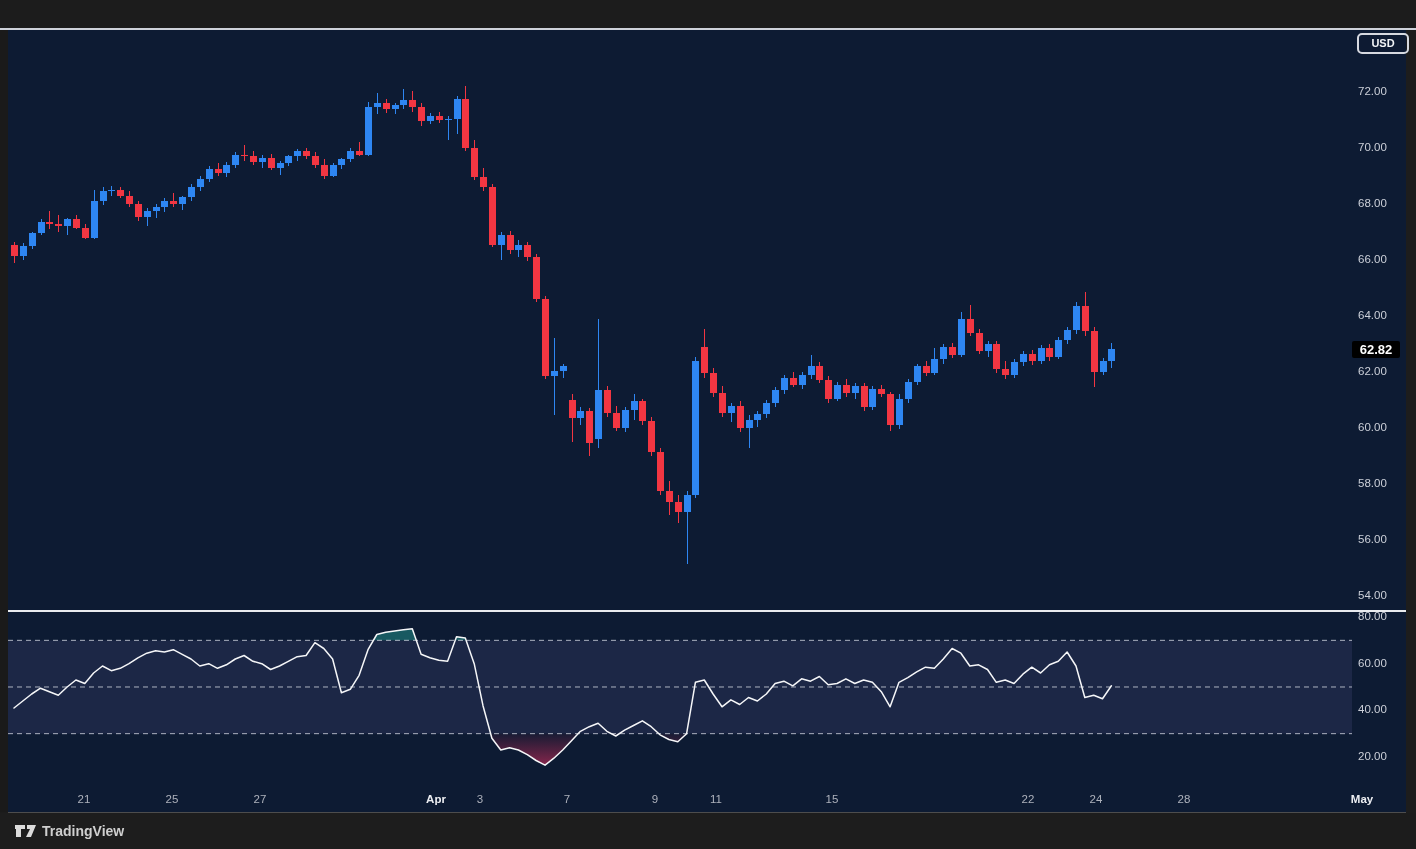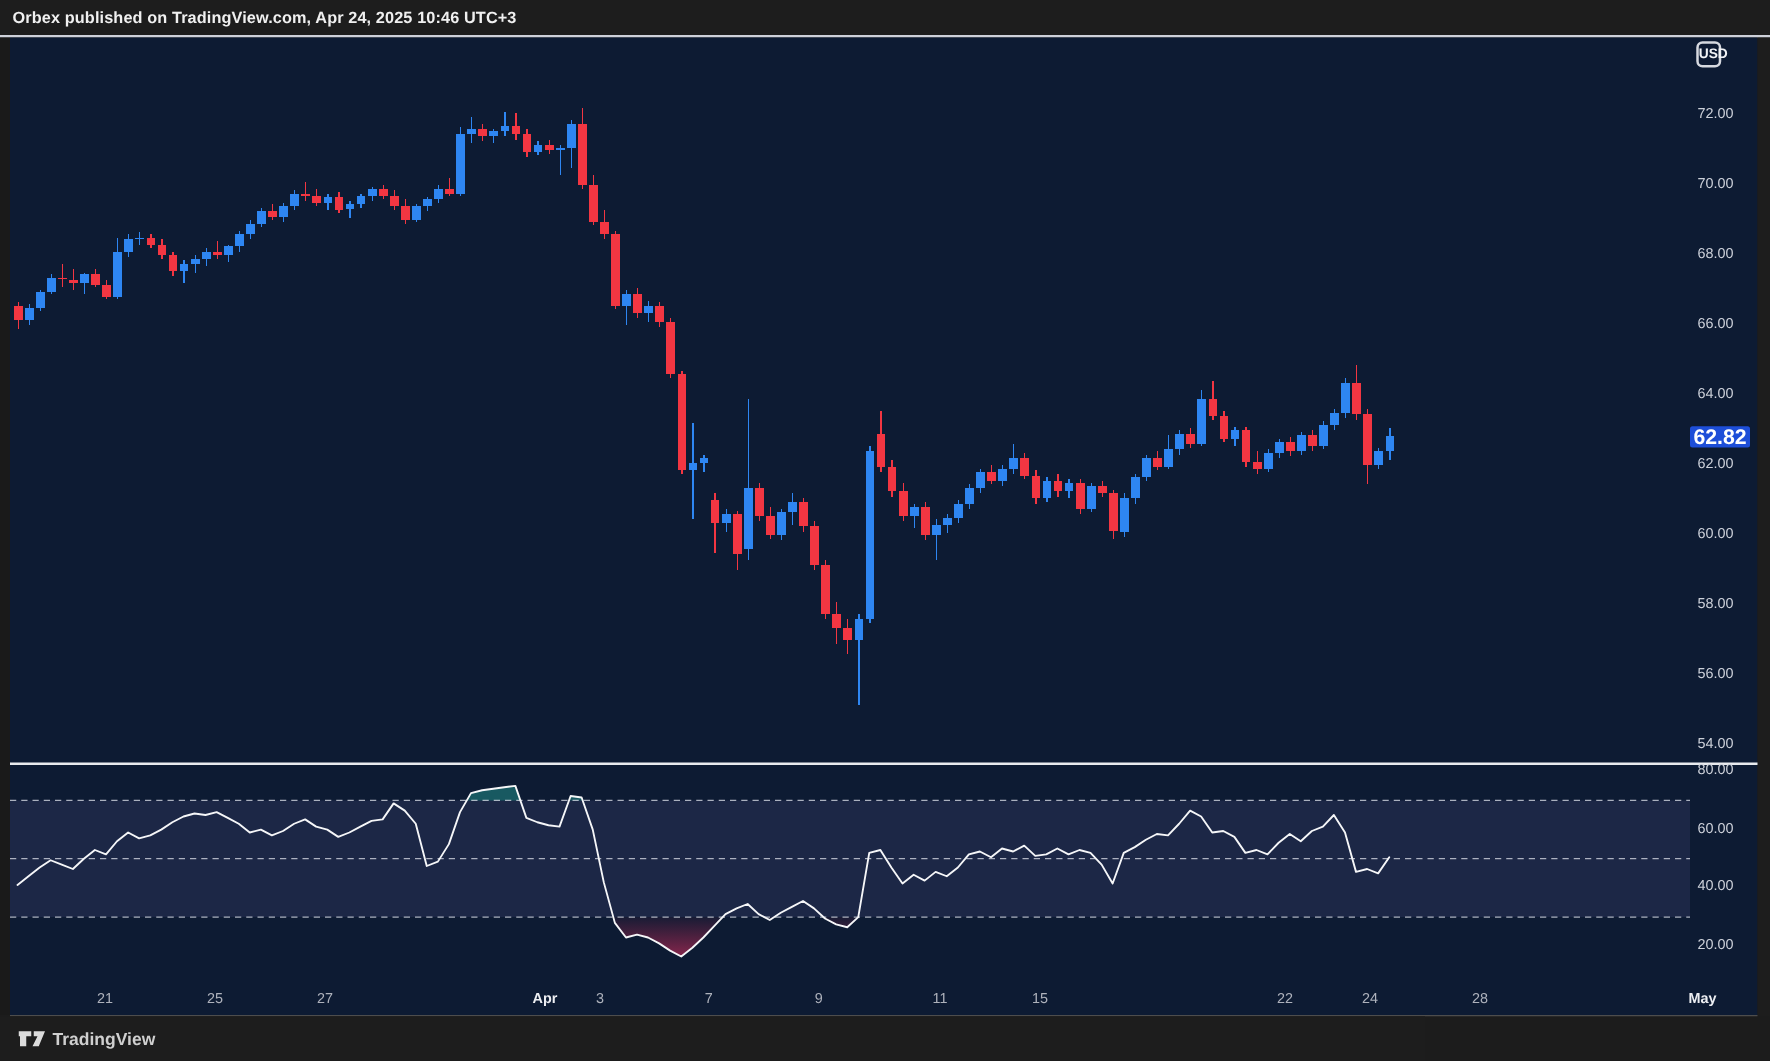--- a/index.html
+++ b/index.html
@@ -13,36 +13,33 @@
   #left-strip{position:absolute;left:0;top:30px;width:8px;height:782px;background:#1a1a1a;}
   svg{position:absolute;display:block;}
   #main-svg{left:8px;top:30px;}
   #rsi-svg{left:8px;top:612px;}
   #pane-divider{position:absolute;left:8px;top:610px;width:1398px;height:2px;background:#e9ebef;}
   #axis-sep{position:absolute;left:8px;top:812px;width:1398px;height:1px;background:rgba(255,255,255,.22);}
   .pricelabel{position:absolute;left:1358px;font-size:11.5px;color:#ccd0d9;white-space:nowrap;}
   .rsilabel{position:absolute;left:1358px;font-size:11.5px;color:#ccd0d9;white-space:nowrap;}
   .datelabel{position:absolute;top:793px;transform:translateX(-50%);font-size:11.5px;color:#aeb2bc;}
   .datelabel.major{color:#eceef2;font-weight:bold;margin-left:44px;}
-  #last-price-badge{position:absolute;left:1352px;top:341px;width:48px;height:17px;background:#1d4ed8;
-      border-radius:2px;color:#ffffff;font-size:17px;font-weight:bold;text-align:center;line-height:17px;}
-  #usd-badge{position:absolute;left:1357px;top:33px;width:20px;height:21px;border:2px solid #d6d9e0;
+  #last-price-badge{position:absolute;left:1352px;top:341px;width:48px;height:17px;background:#000000;
+      border-radius:2px;color:#ffffff;font-size:13px;font-weight:bold;text-align:center;line-height:17px;}
+  #usd-badge{position:absolute;left:1357px;top:33px;width:52px;height:21px;border:2px solid #d6d9e0;
       border-radius:5px;box-sizing:border-box;color:#f2f4f7;font-size:11px;font-weight:bold;
       text-align:center;line-height:17px;background:rgba(13,27,51,.2);}
   #footer{position:absolute;left:0;top:813px;width:1140px;height:36px;background:#1d1d1d;}
   #footer .brand{position:absolute;left:42px;top:0;line-height:36px;font-size:14px;font-weight:bold;color:#cfcfcf;}
   #tv-logo{position:absolute;left:14px;top:9px;}
 </style>
 </head>
 <body>
 
 <div id="app">
-  <div id="header">
-    <span class="title">Orbex published on TradingView.com, Apr 24, 2025 10:46 UTC+3</span>
-  </div>
   <div id="top-border"></div>
 
   <div id="left-strip"></div>
   <div id="panel"></div>
   <div id="right-strip"></div>
 
   <svg id="main-svg" width="1344" height="580" viewBox="0 0 1344 580">
       <g shape-rendering="crispEdges">
         <line x1="6.5" y1="211.79999999999984" x2="6.5" y2="232.79999999999984" stroke="#f23642" stroke-width="1"></line>
         <rect x="3" y="214.60000000000008" width="7" height="11.199999999999761" fill="#f23642"></rect>
@@ -342,21 +339,21 @@
       <div class="rsilabel" style="top: 750px;">20.00</div>
     </div>
   <div id="date-axis">
       <div class="datelabel" style="left: 84px;">21</div>
       <div class="datelabel" style="left: 172px;">25</div>
       <div class="datelabel" style="left: 260px;">27</div>
       <div class="datelabel major" style="left: 392px;">Apr</div>
       <div class="datelabel" style="left: 480px;">3</div>
       <div class="datelabel" style="left: 567px;">7</div>
       <div class="datelabel" style="left: 655px;">9</div>
-      <div class="datelabel" style="left: 752px; text-align: right;">11</div>
+      <div class="datelabel" style="left: 716px; text-align: right;">11</div>
       <div class="datelabel" style="left: 832px;">15</div>
       <div class="datelabel" style="left: 920px; margin-top: 26px;">17</div>
       <div class="datelabel" style="left: 1008px; margin-left: 20px;">22</div>
       <div class="datelabel" style="left: 1096px;">24</div>
       <div class="datelabel" style="left: 1184px; text-align: center;">28</div>
       <div class="datelabel major" style="left: 1318px;">May</div>
     </div>
 
   <div id="last-price-badge">62.82</div>
   <div id="usd-badge">USD</div>

